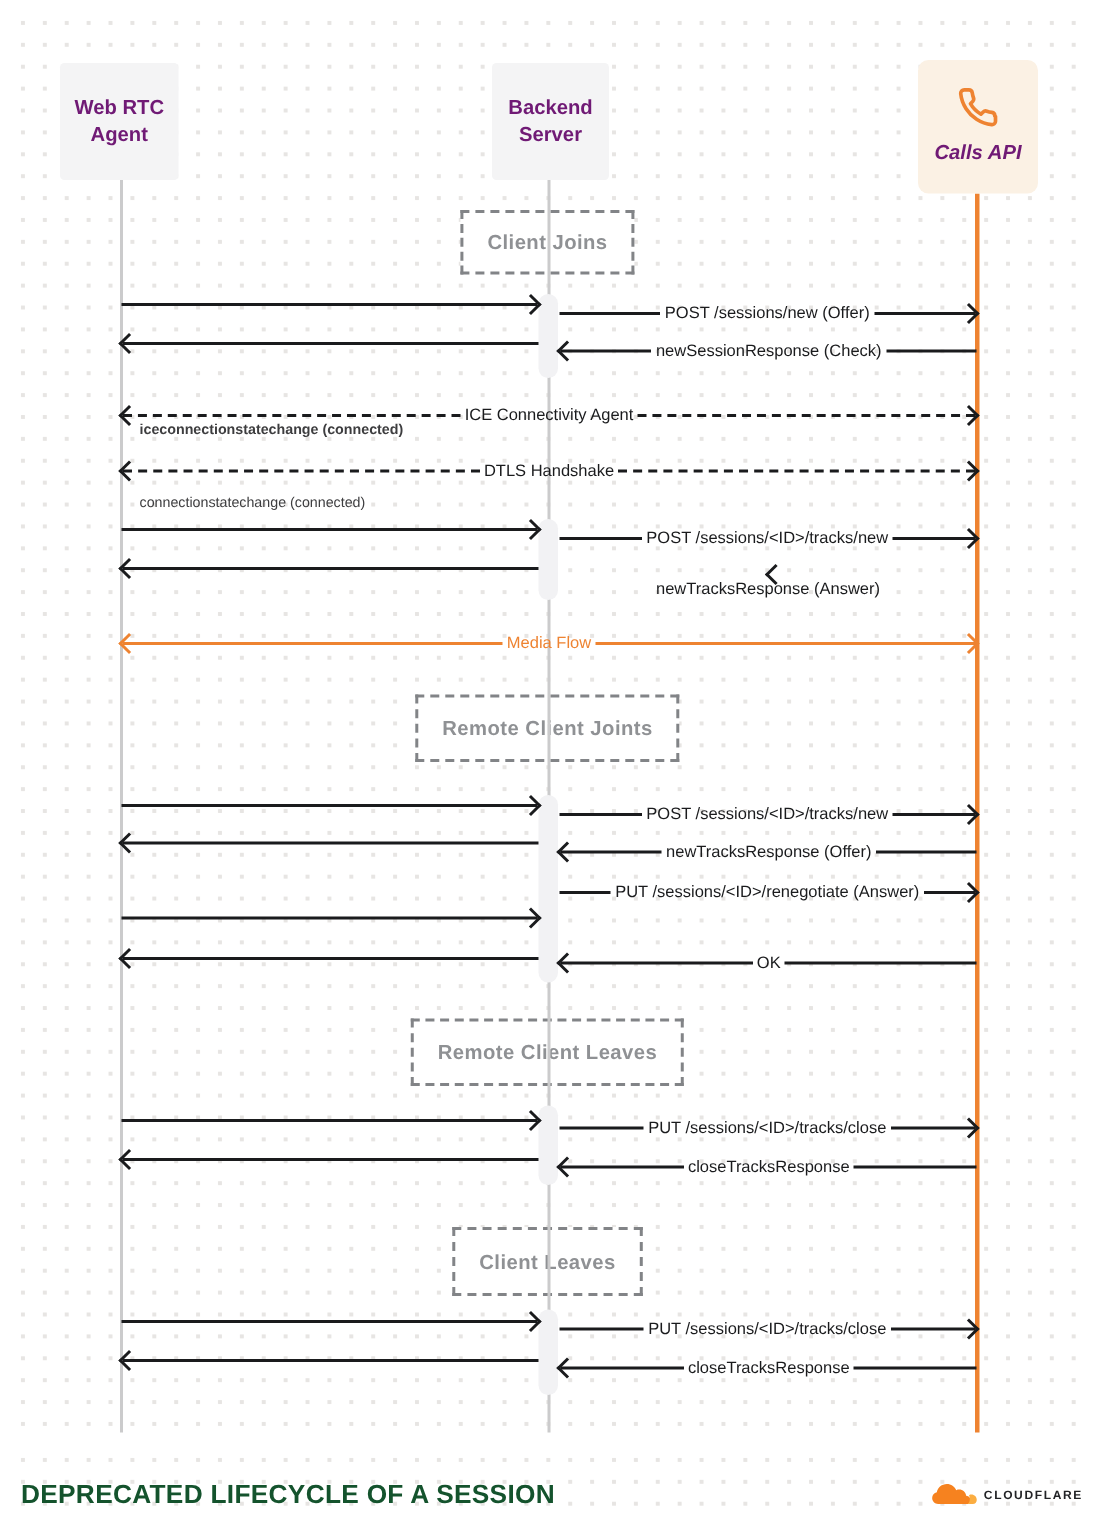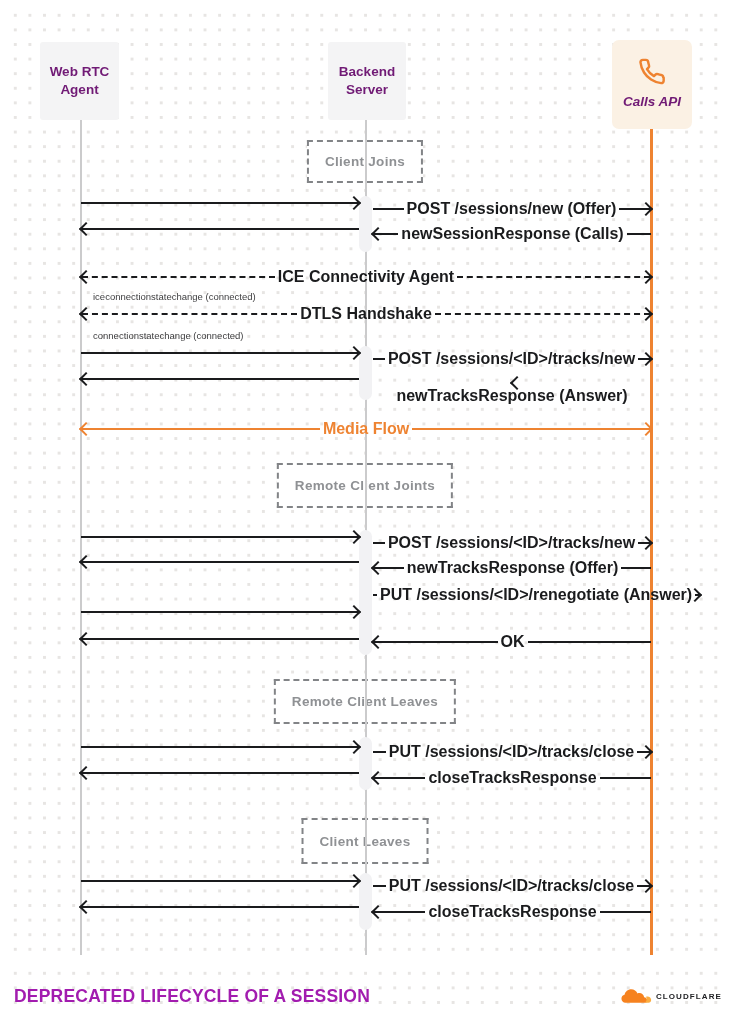--- a/index.html
+++ b/index.html
@@ -41,21 +41,21 @@
 
   
   .seg{
     position:absolute;display:flex;align-items:center;height:14px;z-index:4;
     color:#1a1b1d;
   }
   .seg.media{color:#ee8331;}
   .ln{flex:1 1 auto;height:2.6px;background:currentColor;min-width:4px;}
   .ln-dash{flex:1 1 auto;height:0;border-top:2.6px dashed currentColor;min-width:4px;background:none;}
   .msg-label{
-    flex:0 0 auto;font-weight:700;font-size:16px;line-height:1;
+    flex:0 0 auto;font-weight:400;font-size:11px;line-height:1;
     padding:0 3px;white-space:nowrap;color:inherit;
   }
   .chev{width:8px;height:8px;flex:0 0 auto;transform:rotate(45deg);}
   .chev.r{border-top:2.6px solid currentColor;border-right:2.6px solid currentColor;margin-left:-9px;}
   .chev.l{border-bottom:2.6px solid currentColor;border-left:2.6px solid currentColor;margin-right:-9px;}
 
   
   .note{
     position:absolute;left:93px;font-size:9.5px;color:#3d3d3f;z-index:4;white-space:nowrap;
   }
@@ -68,21 +68,21 @@
     padding:5px 13px;
   }
   .phase .phase-label{
     font-size:13.5px;font-weight:600;color:#8f9194;white-space:nowrap;
     background:#ffffff;z-index:3;position:relative;padding:0 3px;letter-spacing:.3px;
   }
 
   
   #footer-title{
     position:absolute;left:14px;top:986px;font-size:17.5px;font-weight:800;
-    color:#a21caf;letter-spacing:.2px;z-index:5;
+    color:#14532d;letter-spacing:.2px;z-index:5;
   }
   #brand{position:absolute;right:10px;top:988px;display:flex;align-items:center;gap:4px;z-index:5;}
   #brand .brand-text{font-size:8px;font-weight:800;letter-spacing:1.1px;color:#222326;}
 </style>
 </head>
 <body>
 
 <div class="dotcard" id="card-diagram"></div>
 <div class="dotcard" id="card-footer"></div>
 
@@ -131,36 +131,36 @@
 <div class="seg" style="left:373px;top:202px;width:278px;">
   <div class="ln"></div>
     <span class="msg-label">POST /sessions/new (Offer)</span>
     <div class="ln"></div>
     <span class="chev r"></span>
 </div>
 
 <div class="seg" style="left:373px;top:227px;width:278px;">
   <span class="chev l"></span>
     <div class="ln"></div>
-    <span class="msg-label">newSessionResponse (Calls)</span>
+    <span class="msg-label">newSessionResponse (Check)</span>
     <div class="ln"></div>
 </div>
 <div class="seg" style="left:81px;top:222px;width:278px;">
     <span class="chev l"></span>
     <div class="ln"></div>
   </div>
 
 <div class="seg" style="left:81px;top:270px;width:570px;">
   <span class="chev l"></span>
     <div class="ln-dash"></div>
     <span class="msg-label">ICE Connectivity Agent</span>
     <div class="ln-dash"></div>
     <span class="chev r"></span>
 </div>
-<div class="note" style="top:291px;">iceconnectionstatechange (connected)</div>
+<div class="note" style="top:281px;font-weight:bold;">iceconnectionstatechange (connected)</div>
 
 <div class="seg" style="left:81px;top:307px;width:570px;">
   <span class="chev l"></span>
     <div class="ln-dash"></div>
     <span class="msg-label">DTLS Handshake</span>
     <div class="ln-dash"></div>
     <span class="chev r"></span>
 </div>
 <div class="note" style="top:330px;">connectionstatechange (connected)</div>
 

